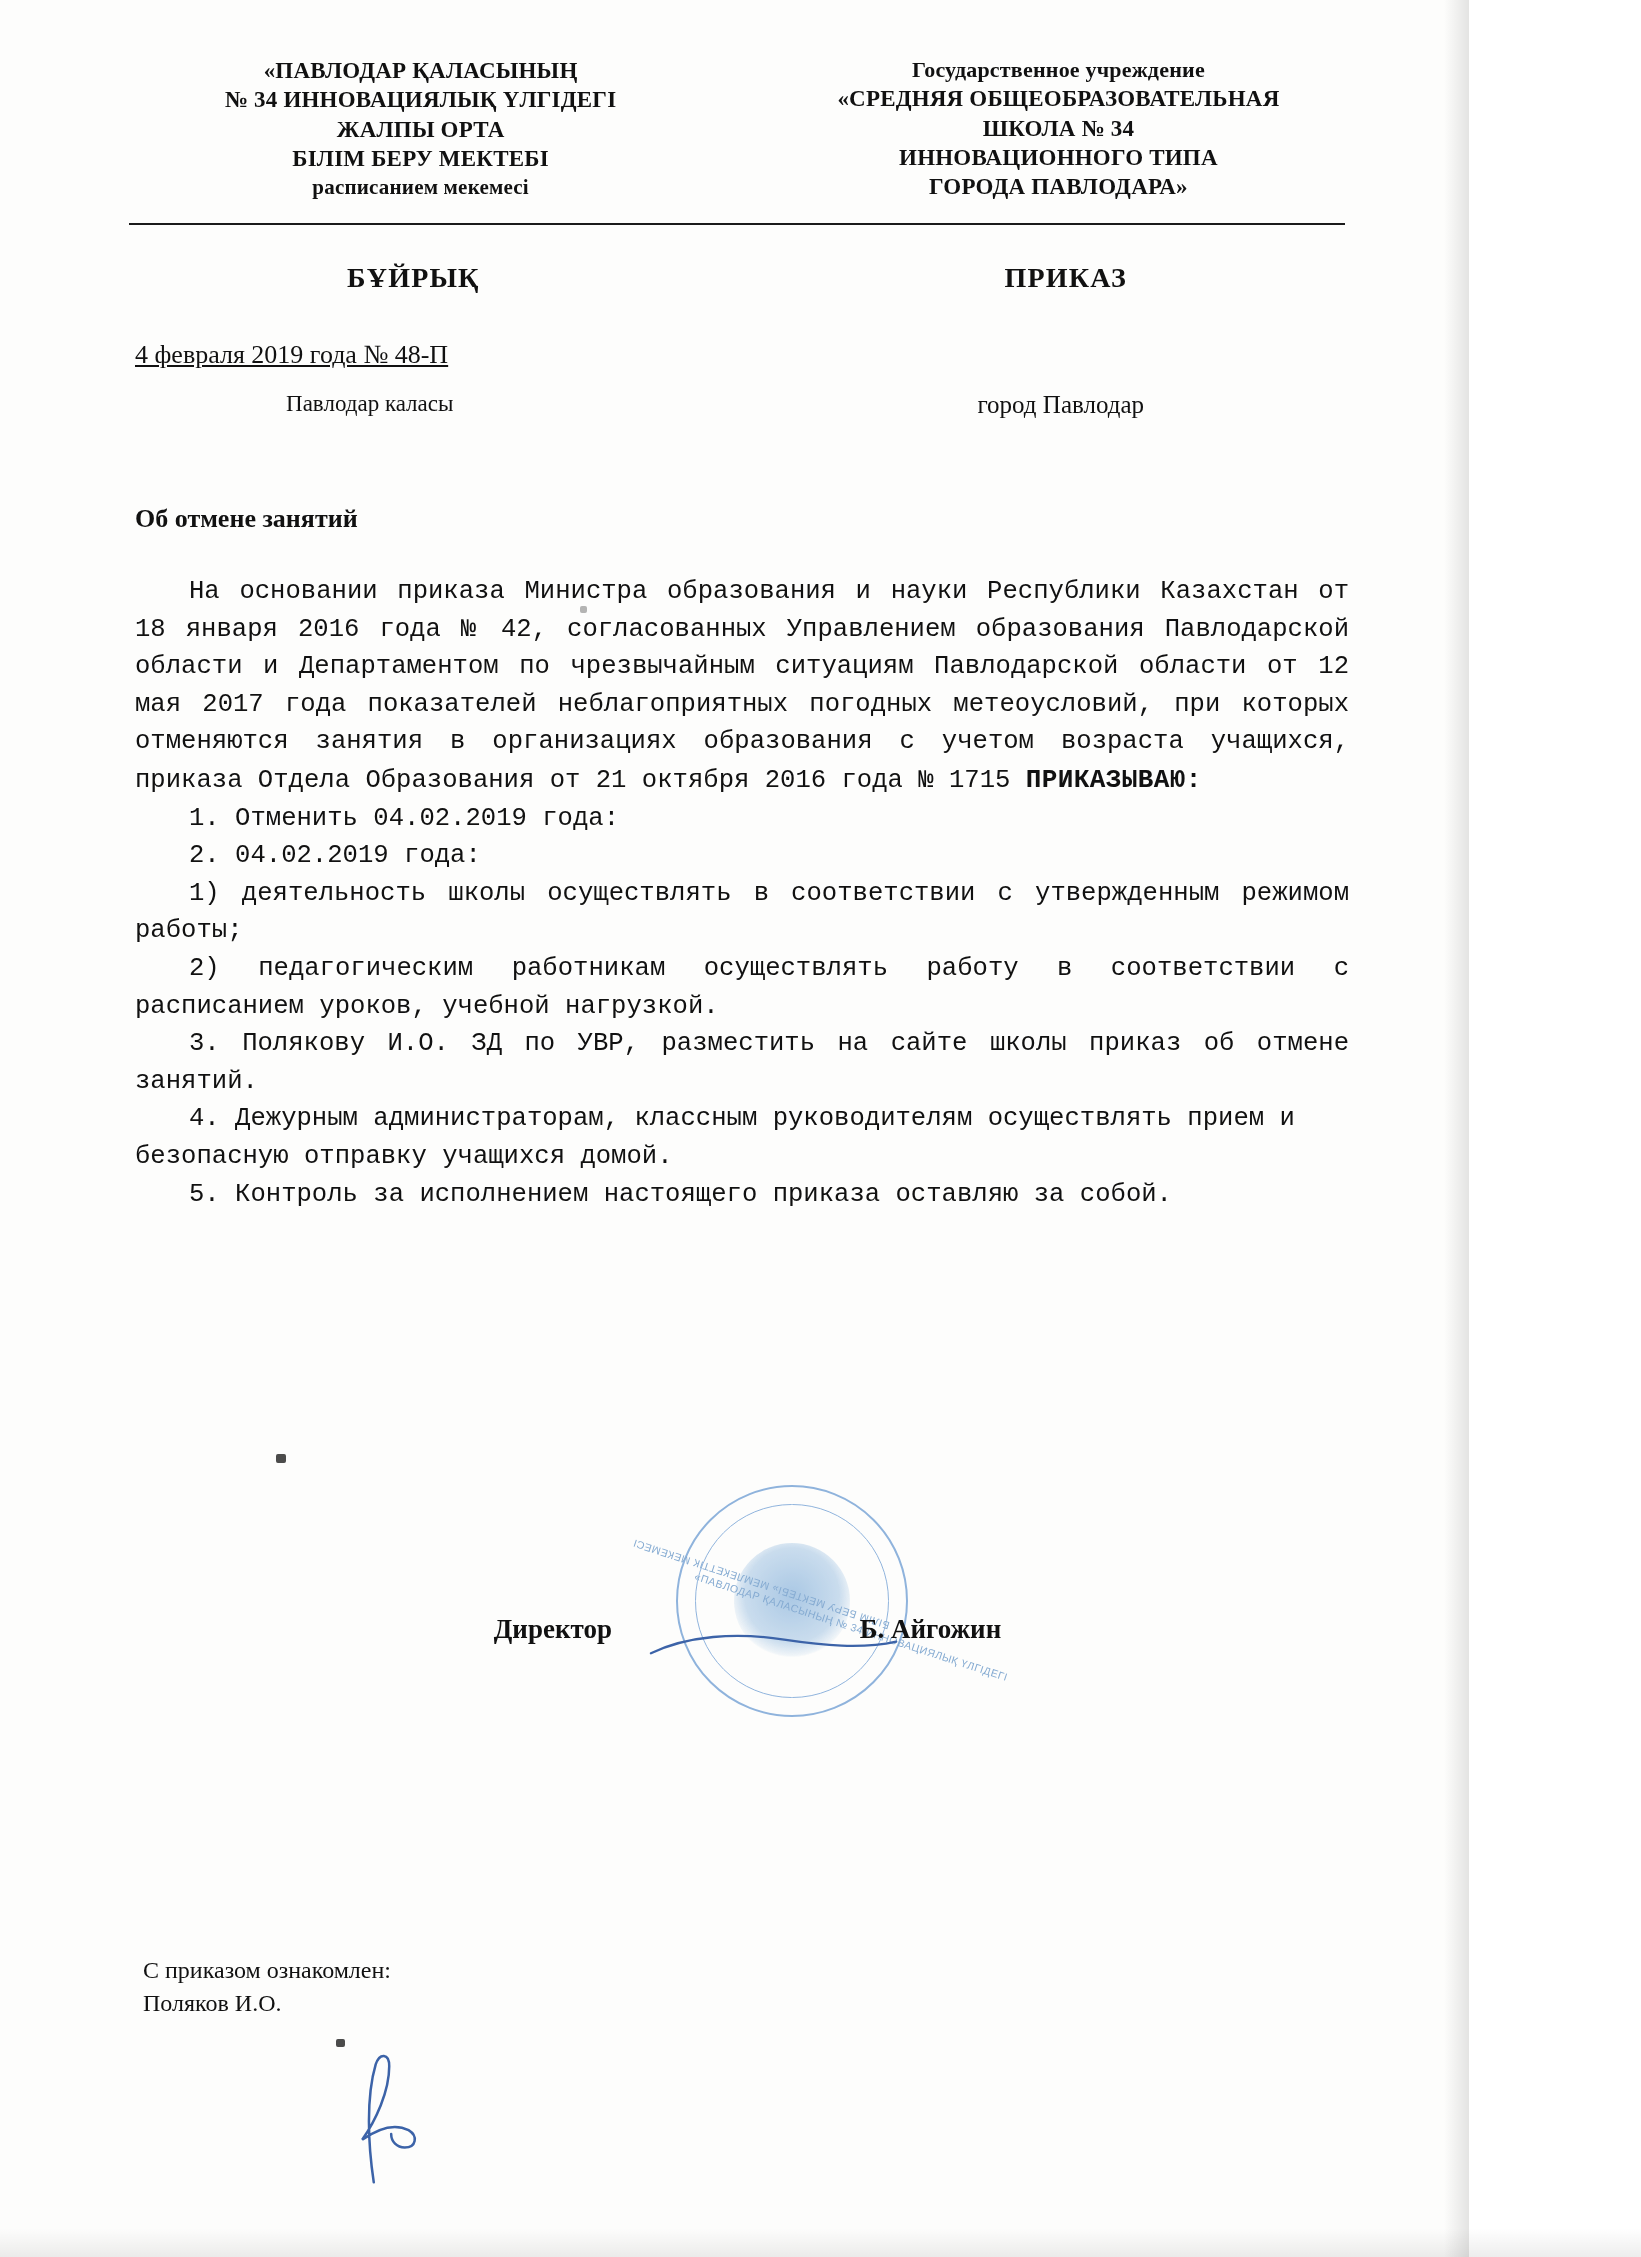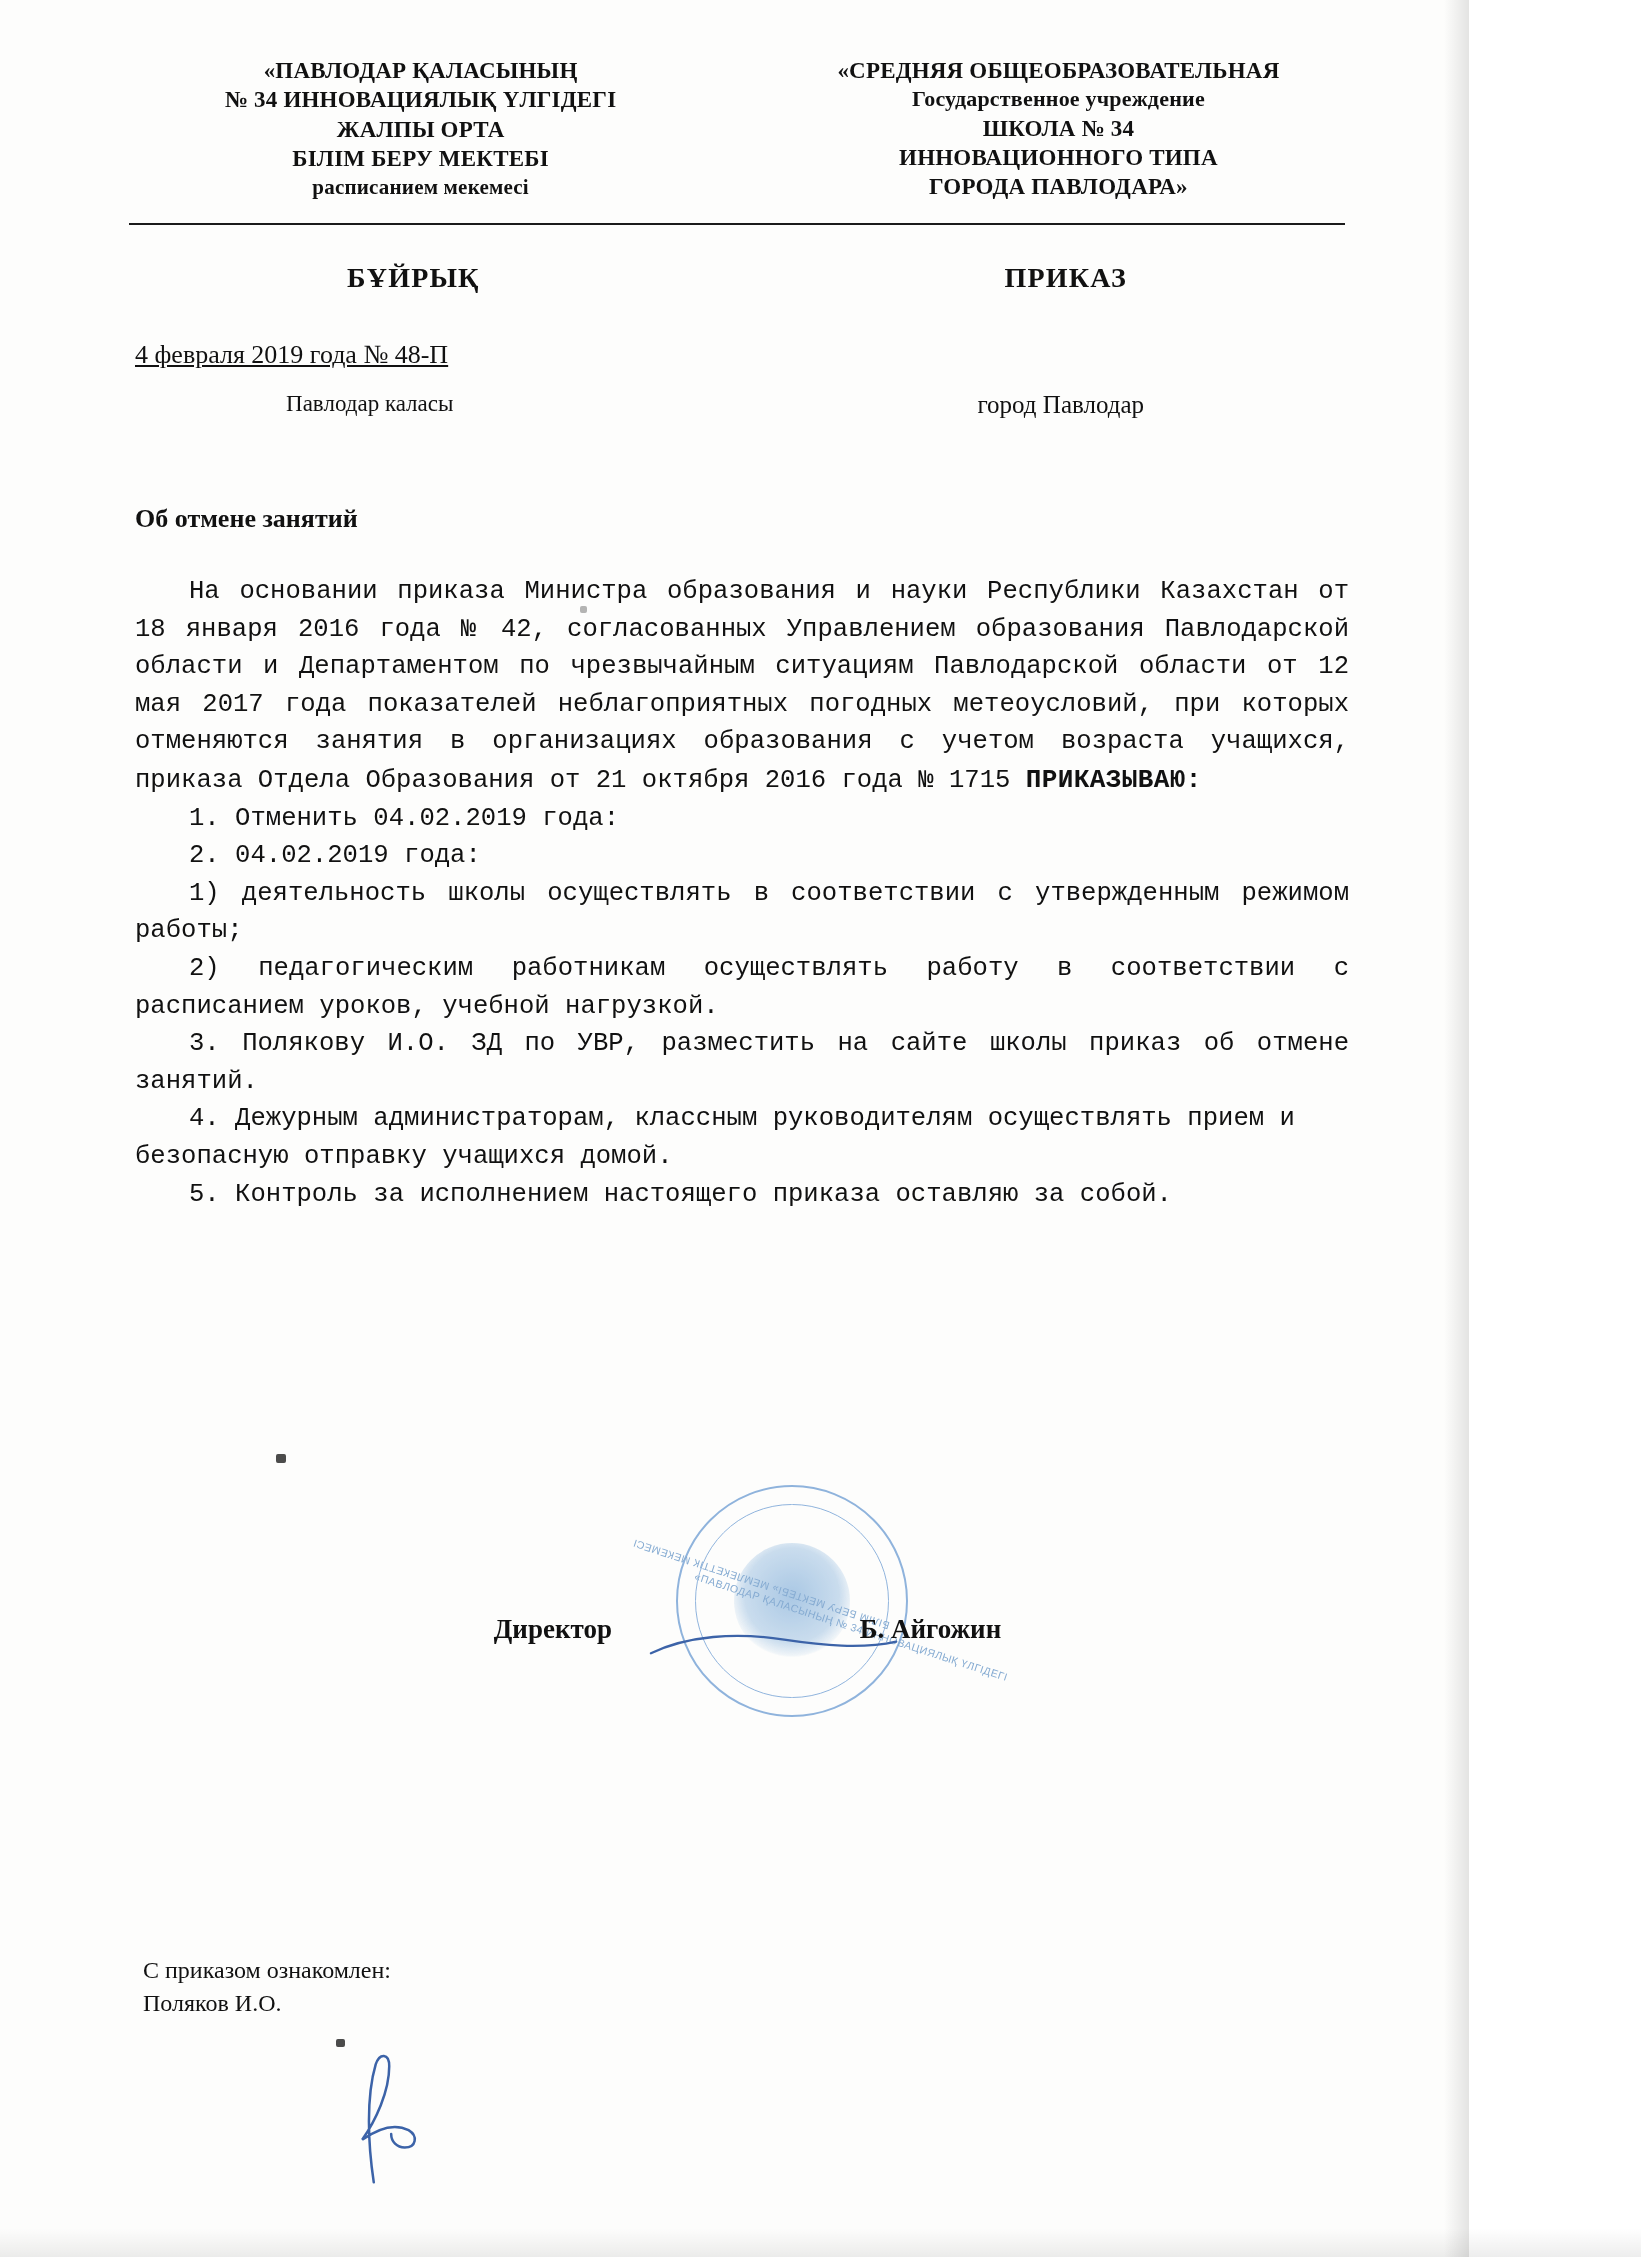--- a/index.html
+++ b/index.html
@@ -247,22 +247,22 @@
 
   <div class="header">
     <div class="header-col left">
       <div class="hdr-line">«ПАВЛОДАР ҚАЛАСЫНЫҢ</div>
       <div class="hdr-line">№ 34 ИННОВАЦИЯЛЫҚ ҮЛГІДЕГІ</div>
       <div class="hdr-line">ЖАЛПЫ ОРТА</div>
       <div class="hdr-line">БІЛІМ БЕРУ МЕКТЕБІ</div>
       <div class="hdr-line small">расписанием мекемесі</div>
     </div>
     <div class="header-col right">
+      <div class="hdr-line reg">Государственное учреждение</div>
       <div class="hdr-line">«СРЕДНЯЯ ОБЩЕОБРАЗОВАТЕЛЬНАЯ</div>
-      <div class="hdr-line reg">Государственное учреждение</div>
       <div class="hdr-line">ШКОЛА № 34</div>
       <div class="hdr-line">ИННОВАЦИОННОГО ТИПА</div>
       <div class="hdr-line">ГОРОДА ПАВЛОДАРА»</div>
     </div>
   </div>
 
   <div class="rule"></div>
 
   <div class="title-row">
     <div class="left-title">

